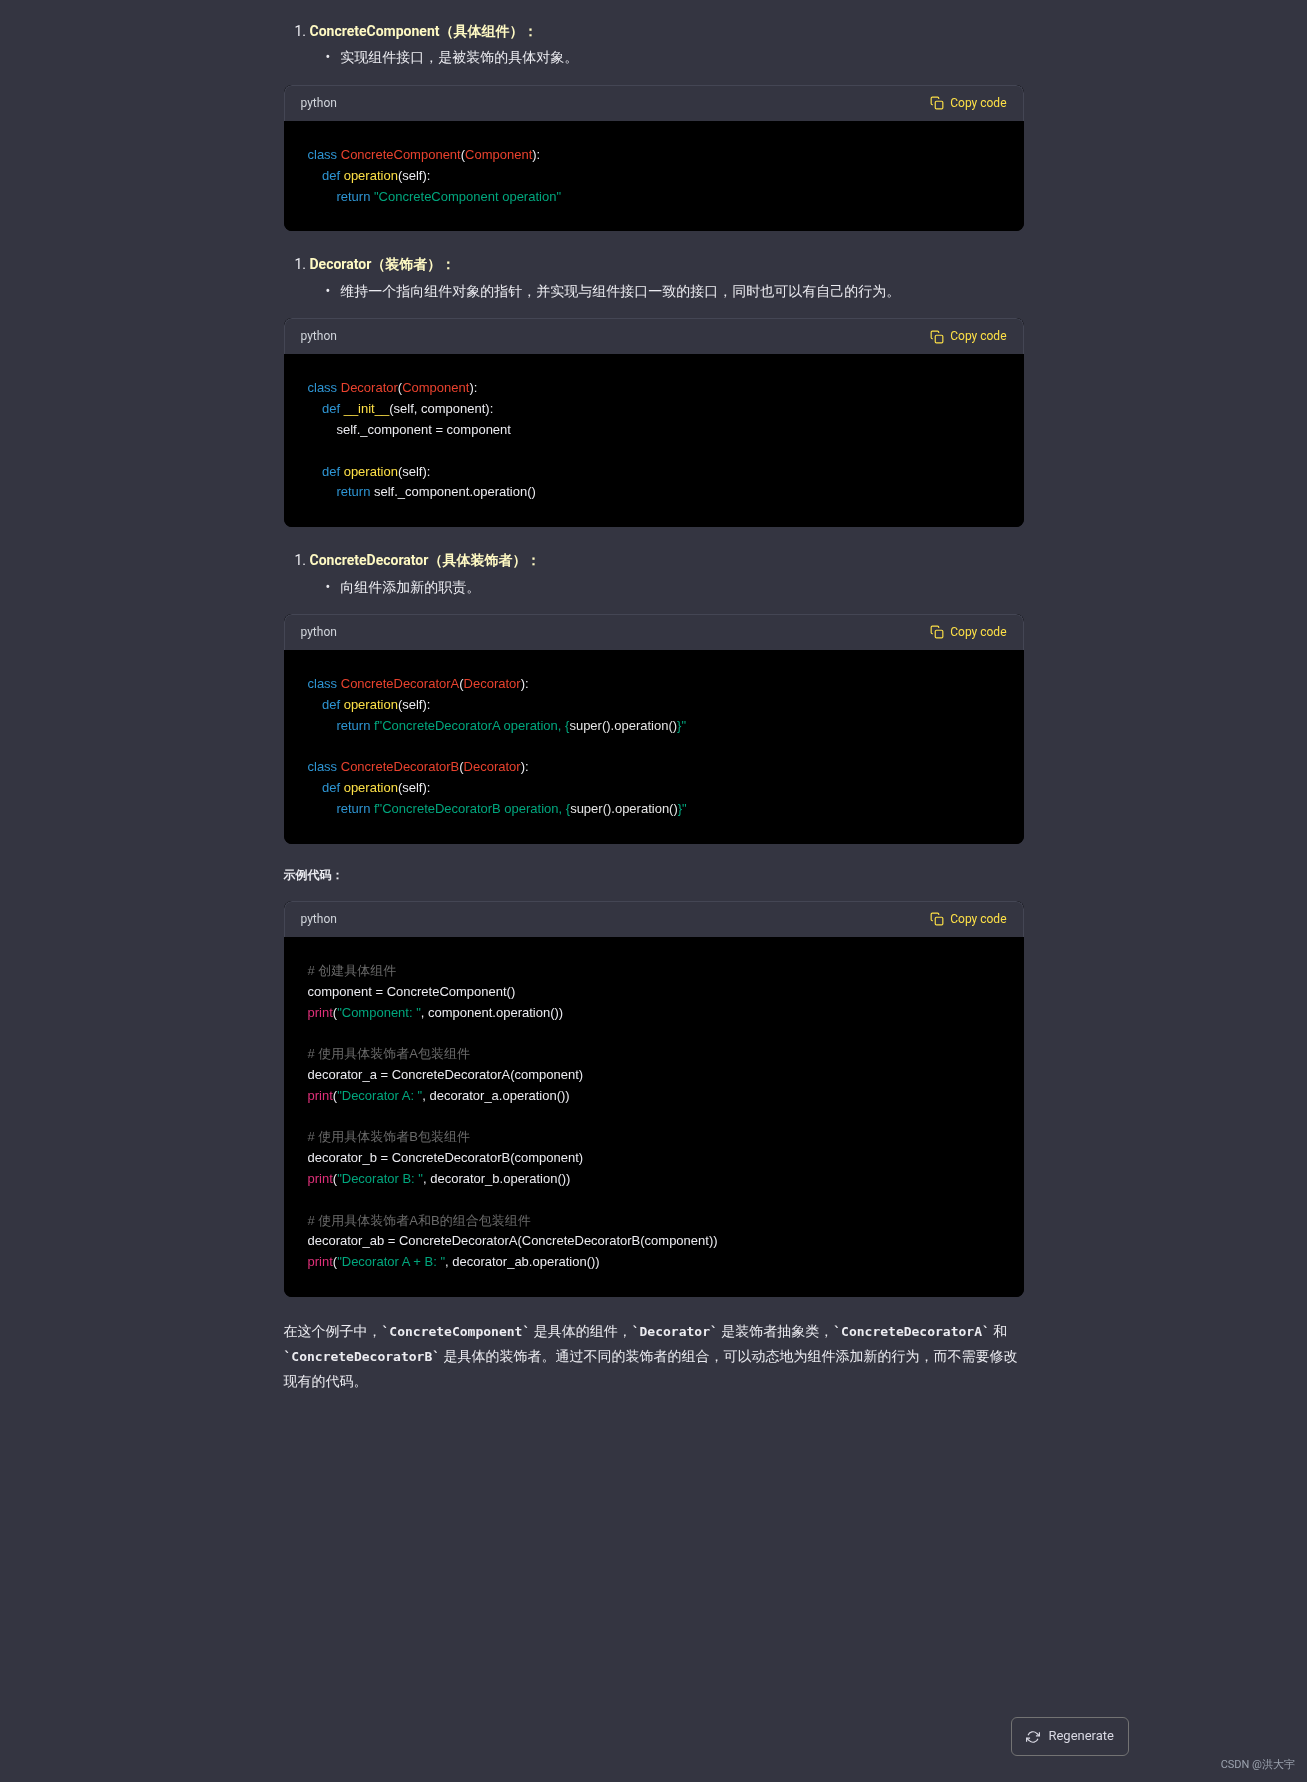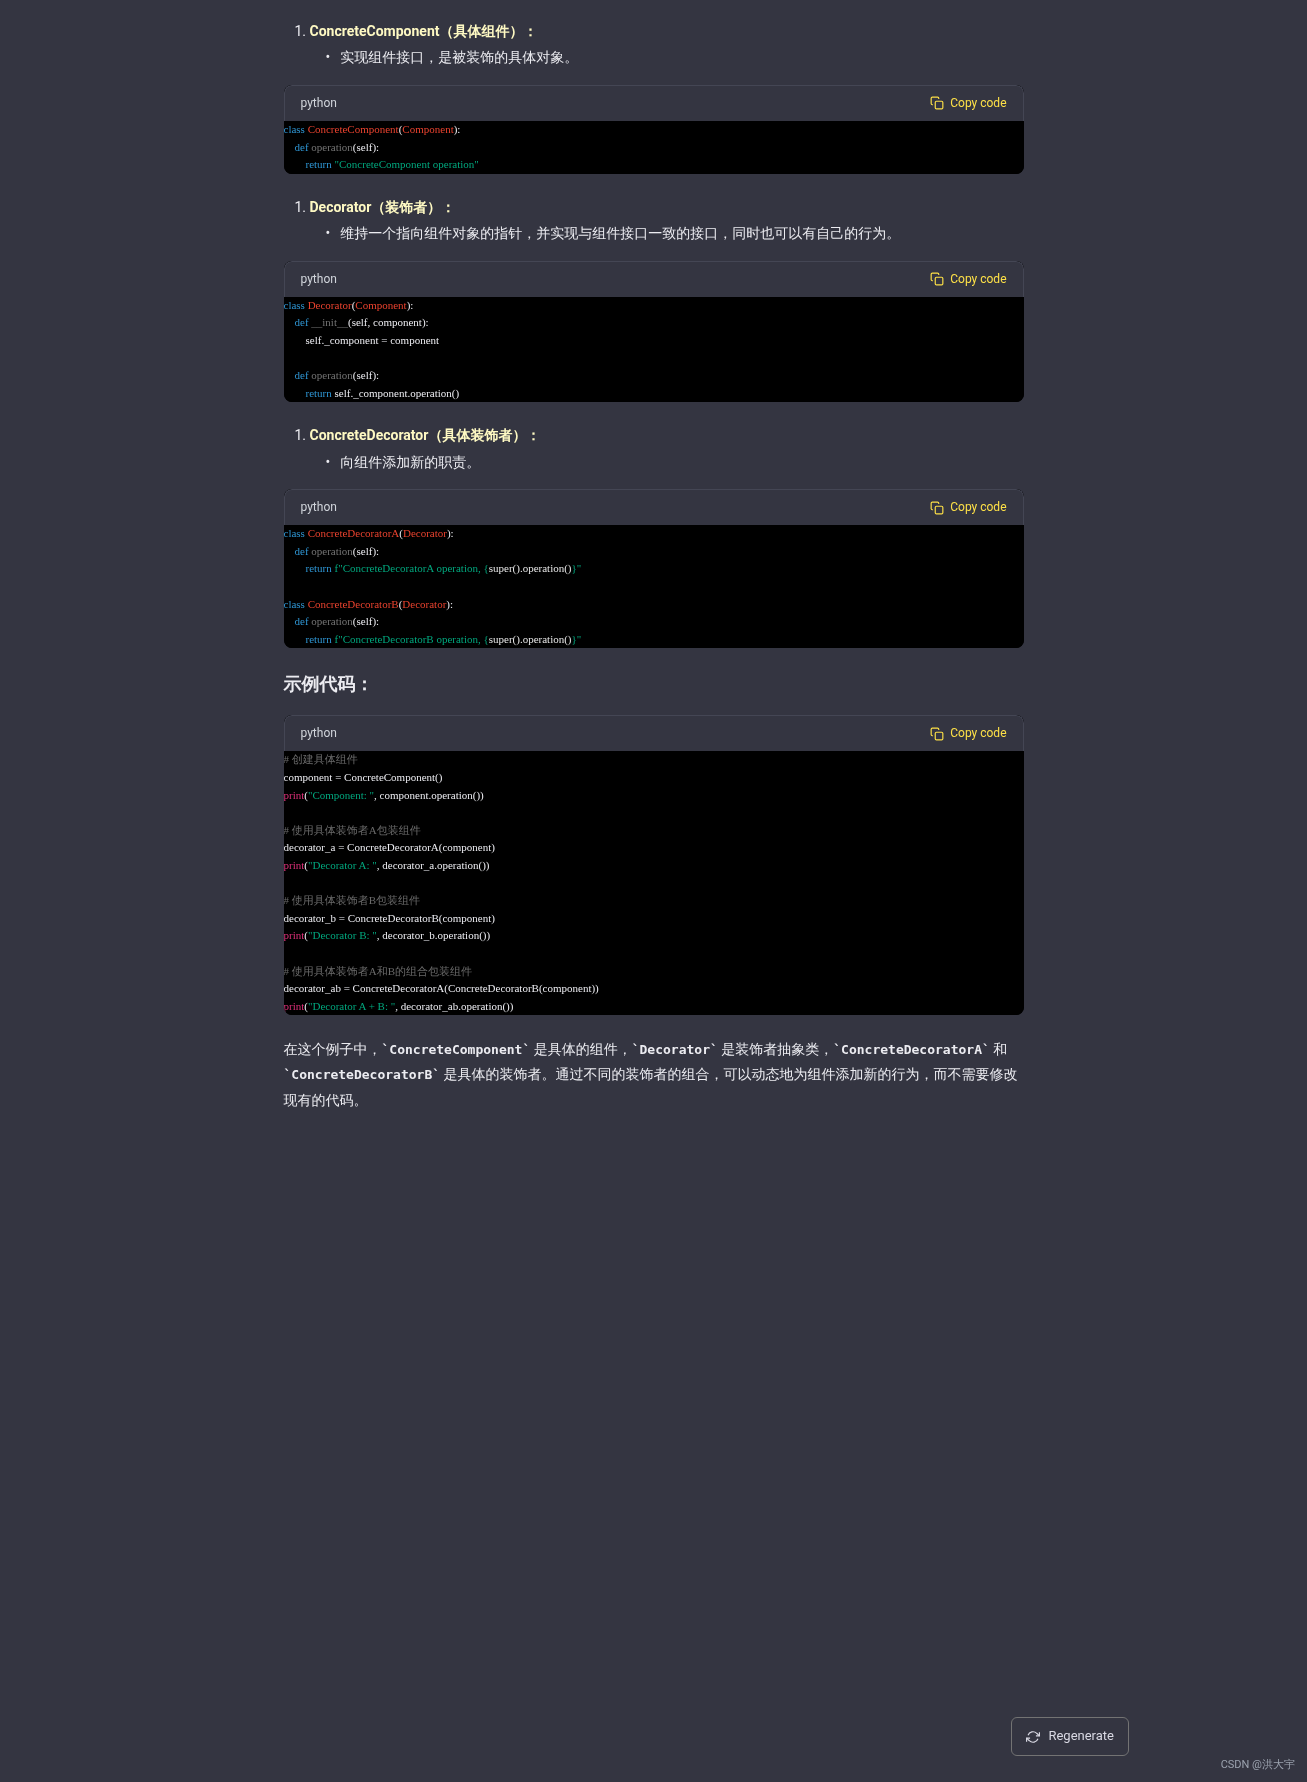--- a/index.html
+++ b/index.html
@@ -28,35 +28,35 @@
     justify-content: space-between;
     align-items: center;
     padding: 8px 16px;
     font-size: 12px;
     color: #d1d5db;
   }
   .copy-btn { display: flex; align-items: center; gap: 6px; cursor: pointer; color: #fde047; font-size: 12px; }
   .copy-btn svg { width: 14px; height: 14px; }
   pre {
     background: #000;
-    padding: 0;
+    padding: 24px;
     overflow-x: auto;
-    font-family: Liberation Serif, serif;
-    font-size: 11px;
+    font-family: Liberation Sans, sans-serif;
+    font-size: 13px;
     line-height: 1.6;
   }
   .tok-kw { color: #2e95d3; }
   .tok-cls { color: #e9422e; }
-  .tok-fn { color: #737373; }
+  .tok-fn { color: #fde047; }
   .tok-str { color: #00a67d; }
   .tok-cmt { color: #6a6a6a; }
   .tok-builtin { color: #df3079; }
   .tok-super { color: #e5e5e5; }
   .tok-fstr { color: #00a67d; }
-  .section-title { font-size: 18px; font-weight: 700; margin: 18px 0 12px 0; }
+  .section-title { font-size: 12px; font-weight: 700; margin: 18px 0 12px 0; }
   .para { margin-top: 16px; line-height: 1.8; }
   .inline-code {
     font-family: "SFMono-Regular", Consolas, monospace;
     font-weight: 700;
     font-size: 13px;
   }
   .regen-btn {
     position: fixed;
     bottom: 26px;
     right: 178px;

